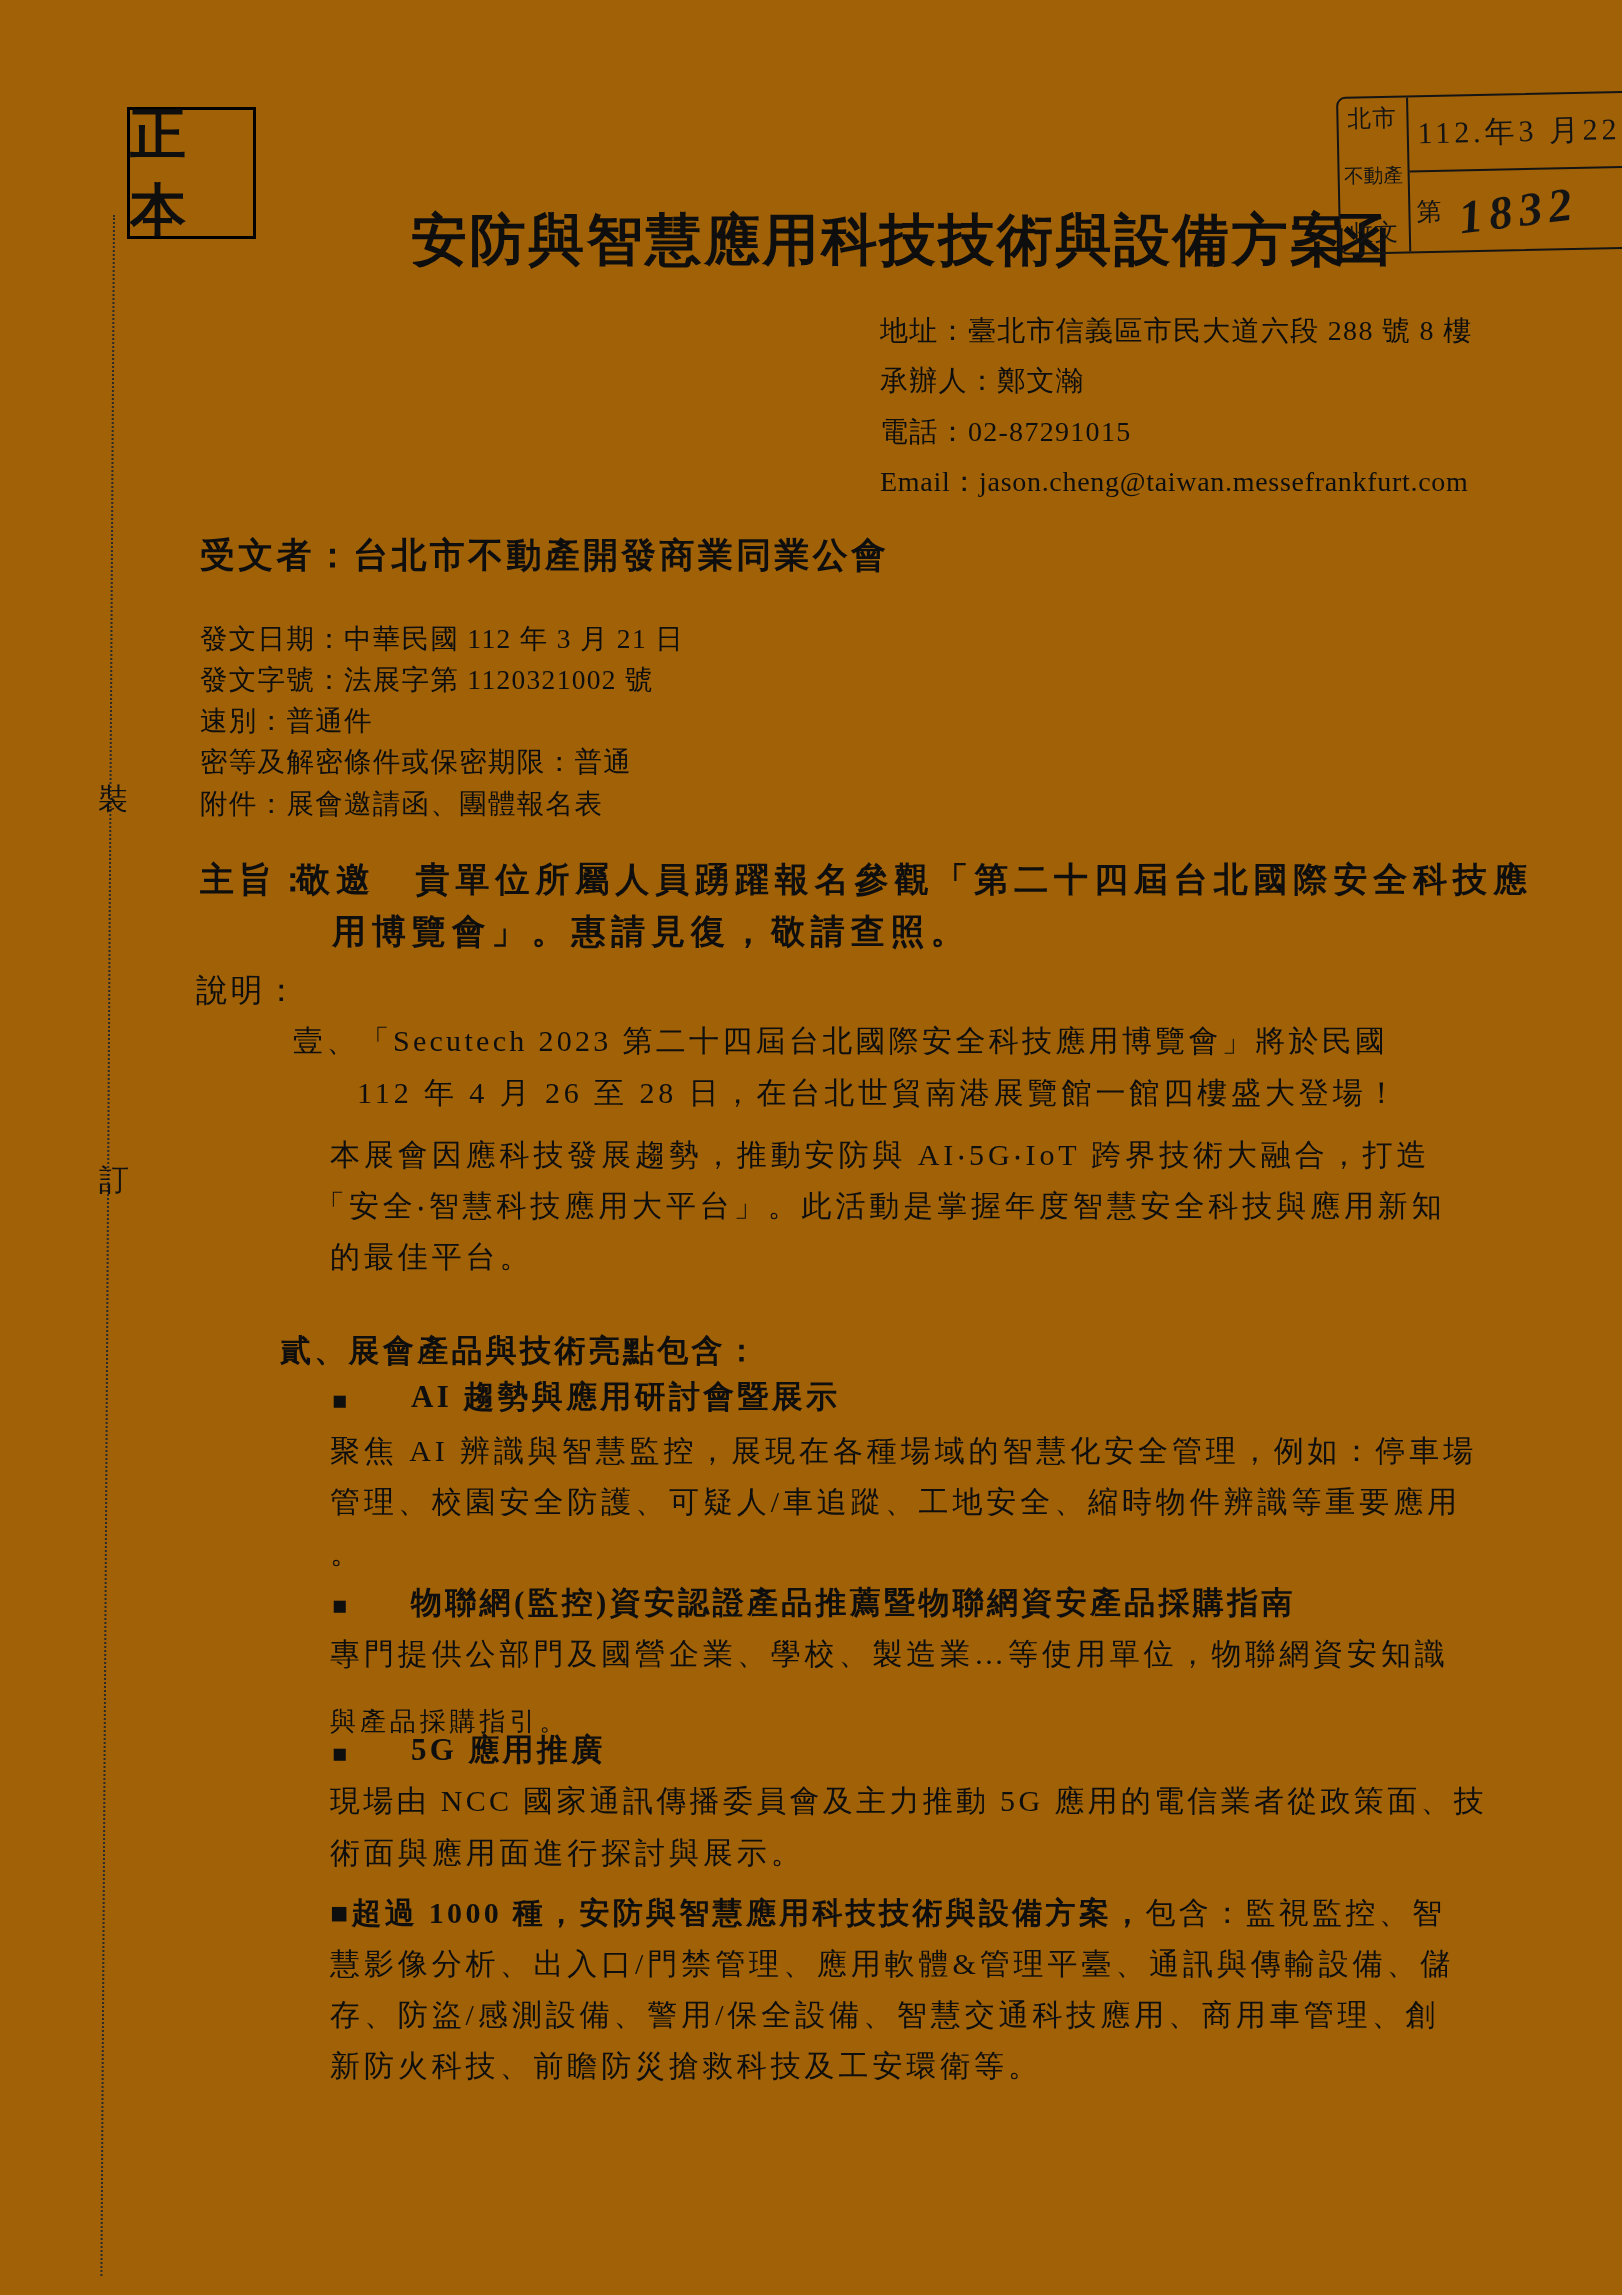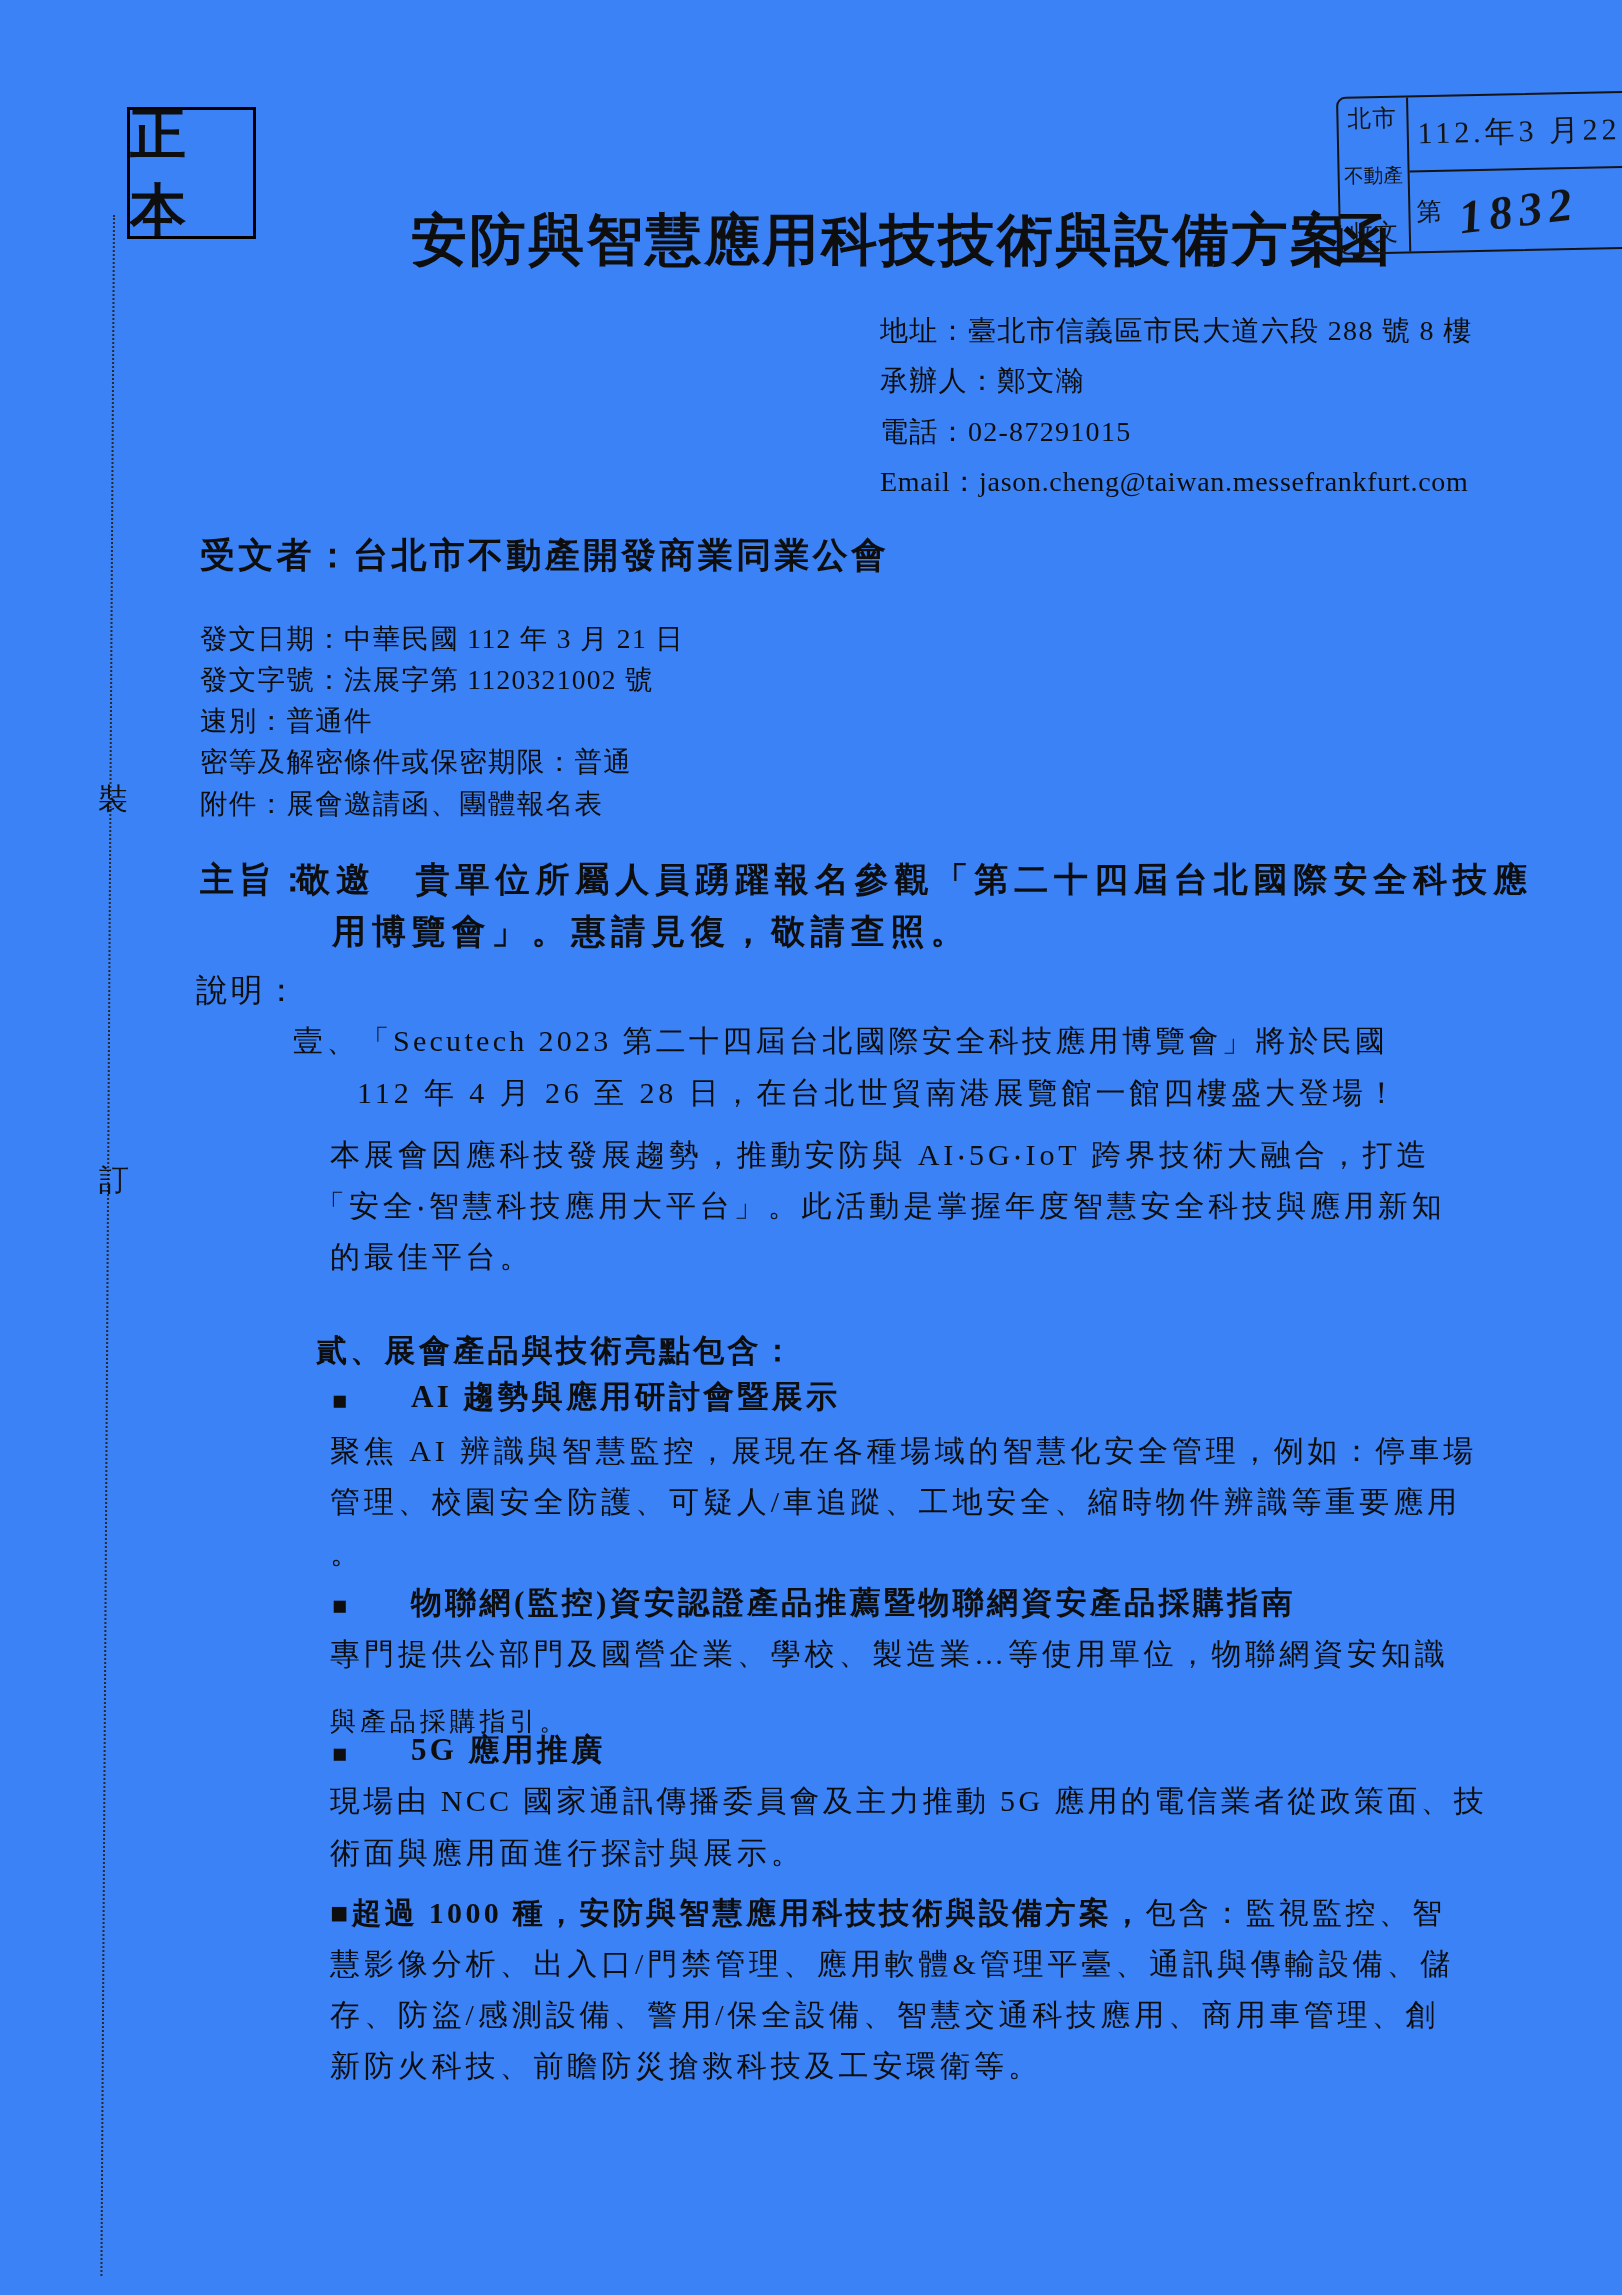--- a/index.html
+++ b/index.html
@@ -1,19 +1,19 @@
 <!DOCTYPE html>
 <html style="font-size:10.5px"><head>
 <meta charset="utf-8">
 <style>
   html,body{margin:0;padding:0;background:#e8e8e8;}
   #page{
     position:relative;
     width:1623px;height:2295px;
-    background:#3b82f6;
+    background:#a16207;
     overflow:hidden;
     font-family:"Liberation Serif","DejaVu Serif",serif;
     color:#0e0e0e;
   }
   .line{position:absolute;white-space:nowrap;line-height:1.25;}
   .b{font-weight:700;}
   
   .copy-box{
     position:absolute;left:127px;top:107px;width:123px;height:126px;
     border:3.9px solid #000;display:flex;align-items:center;justify-content:center;
@@ -104,21 +104,21 @@
 
   <div class="line" style="left:196px;top:970px;font-size:32px;letter-spacing:2.6px;">說明：</div>
 
   <div class="line" style="left:293px;top:1022px;font-size:30px;letter-spacing:3.3px;">壹、「Secutech 2023 第二十四屆台北國際安全科技應用博覽會」將於民國</div>
   <div class="line" style="left:357px;top:1074px;font-size:30px;letter-spacing:3.9px;">112 年 4 月 26 至 28 日，在台北世貿南港展覽館一館四樓盛大登場！</div>
 
   <div class="line" style="left:330px;top:1136px;font-size:30px;letter-spacing:3.9px;">本展會因應科技發展趨勢，推動安防與 AI‧5G‧IoT 跨界技術大融合，打造</div>
   <div class="line" style="left:315px;top:1187px;font-size:30px;letter-spacing:3.9px;">「安全‧智慧科技應用大平台」。此活動是掌握年度智慧安全科技與應用新知</div>
   <div class="line" style="left:330px;top:1238px;font-size:30px;letter-spacing:3.9px;">的最佳平台。</div>
 
-  <div class="line b" style="left:280px;top:1332px;font-size:31px;letter-spacing:3.3px;margin-left:36px;">貳、展會產品與技術亮點包含：</div>
+  <div class="line b" style="left:280px;top:1332px;font-size:31px;letter-spacing:3.3px;">貳、展會產品與技術亮點包含：</div>
 
   <span class="line" style="left:332px;top:1385px;font-size:25px;">■</span>
   <div class="line b" style="left:411px;top:1378px;font-size:31px;letter-spacing:3.3px;">AI 趨勢與應用研討會暨展示</div>
   <div class="line" style="left:330px;top:1432px;font-size:30px;letter-spacing:3.9px;">聚焦 AI 辨識與智慧監控，展現在各種場域的智慧化安全管理，例如：停車場</div>
   <div class="line" style="left:330px;top:1483px;font-size:30px;letter-spacing:3.9px;">管理、校園安全防護、可疑人/車追蹤、工地安全、縮時物件辨識等重要應用</div>
   <div class="line" style="left:330px;top:1534px;font-size:30px;letter-spacing:3.9px;">。</div>
 
   <span class="line" style="left:332px;top:1590px;font-size:25px;">■</span>
   <div class="line b" style="left:411px;top:1584px;font-size:31px;letter-spacing:3.3px;">物聯網(監控)資安認證產品推薦暨物聯網資安產品採購指南</div>
   <div class="line" style="left:330px;top:1635px;font-size:30px;letter-spacing:3.9px;">專門提供公部門及國營企業、學校、製造業…等使用單位，物聯網資安知識</div>

